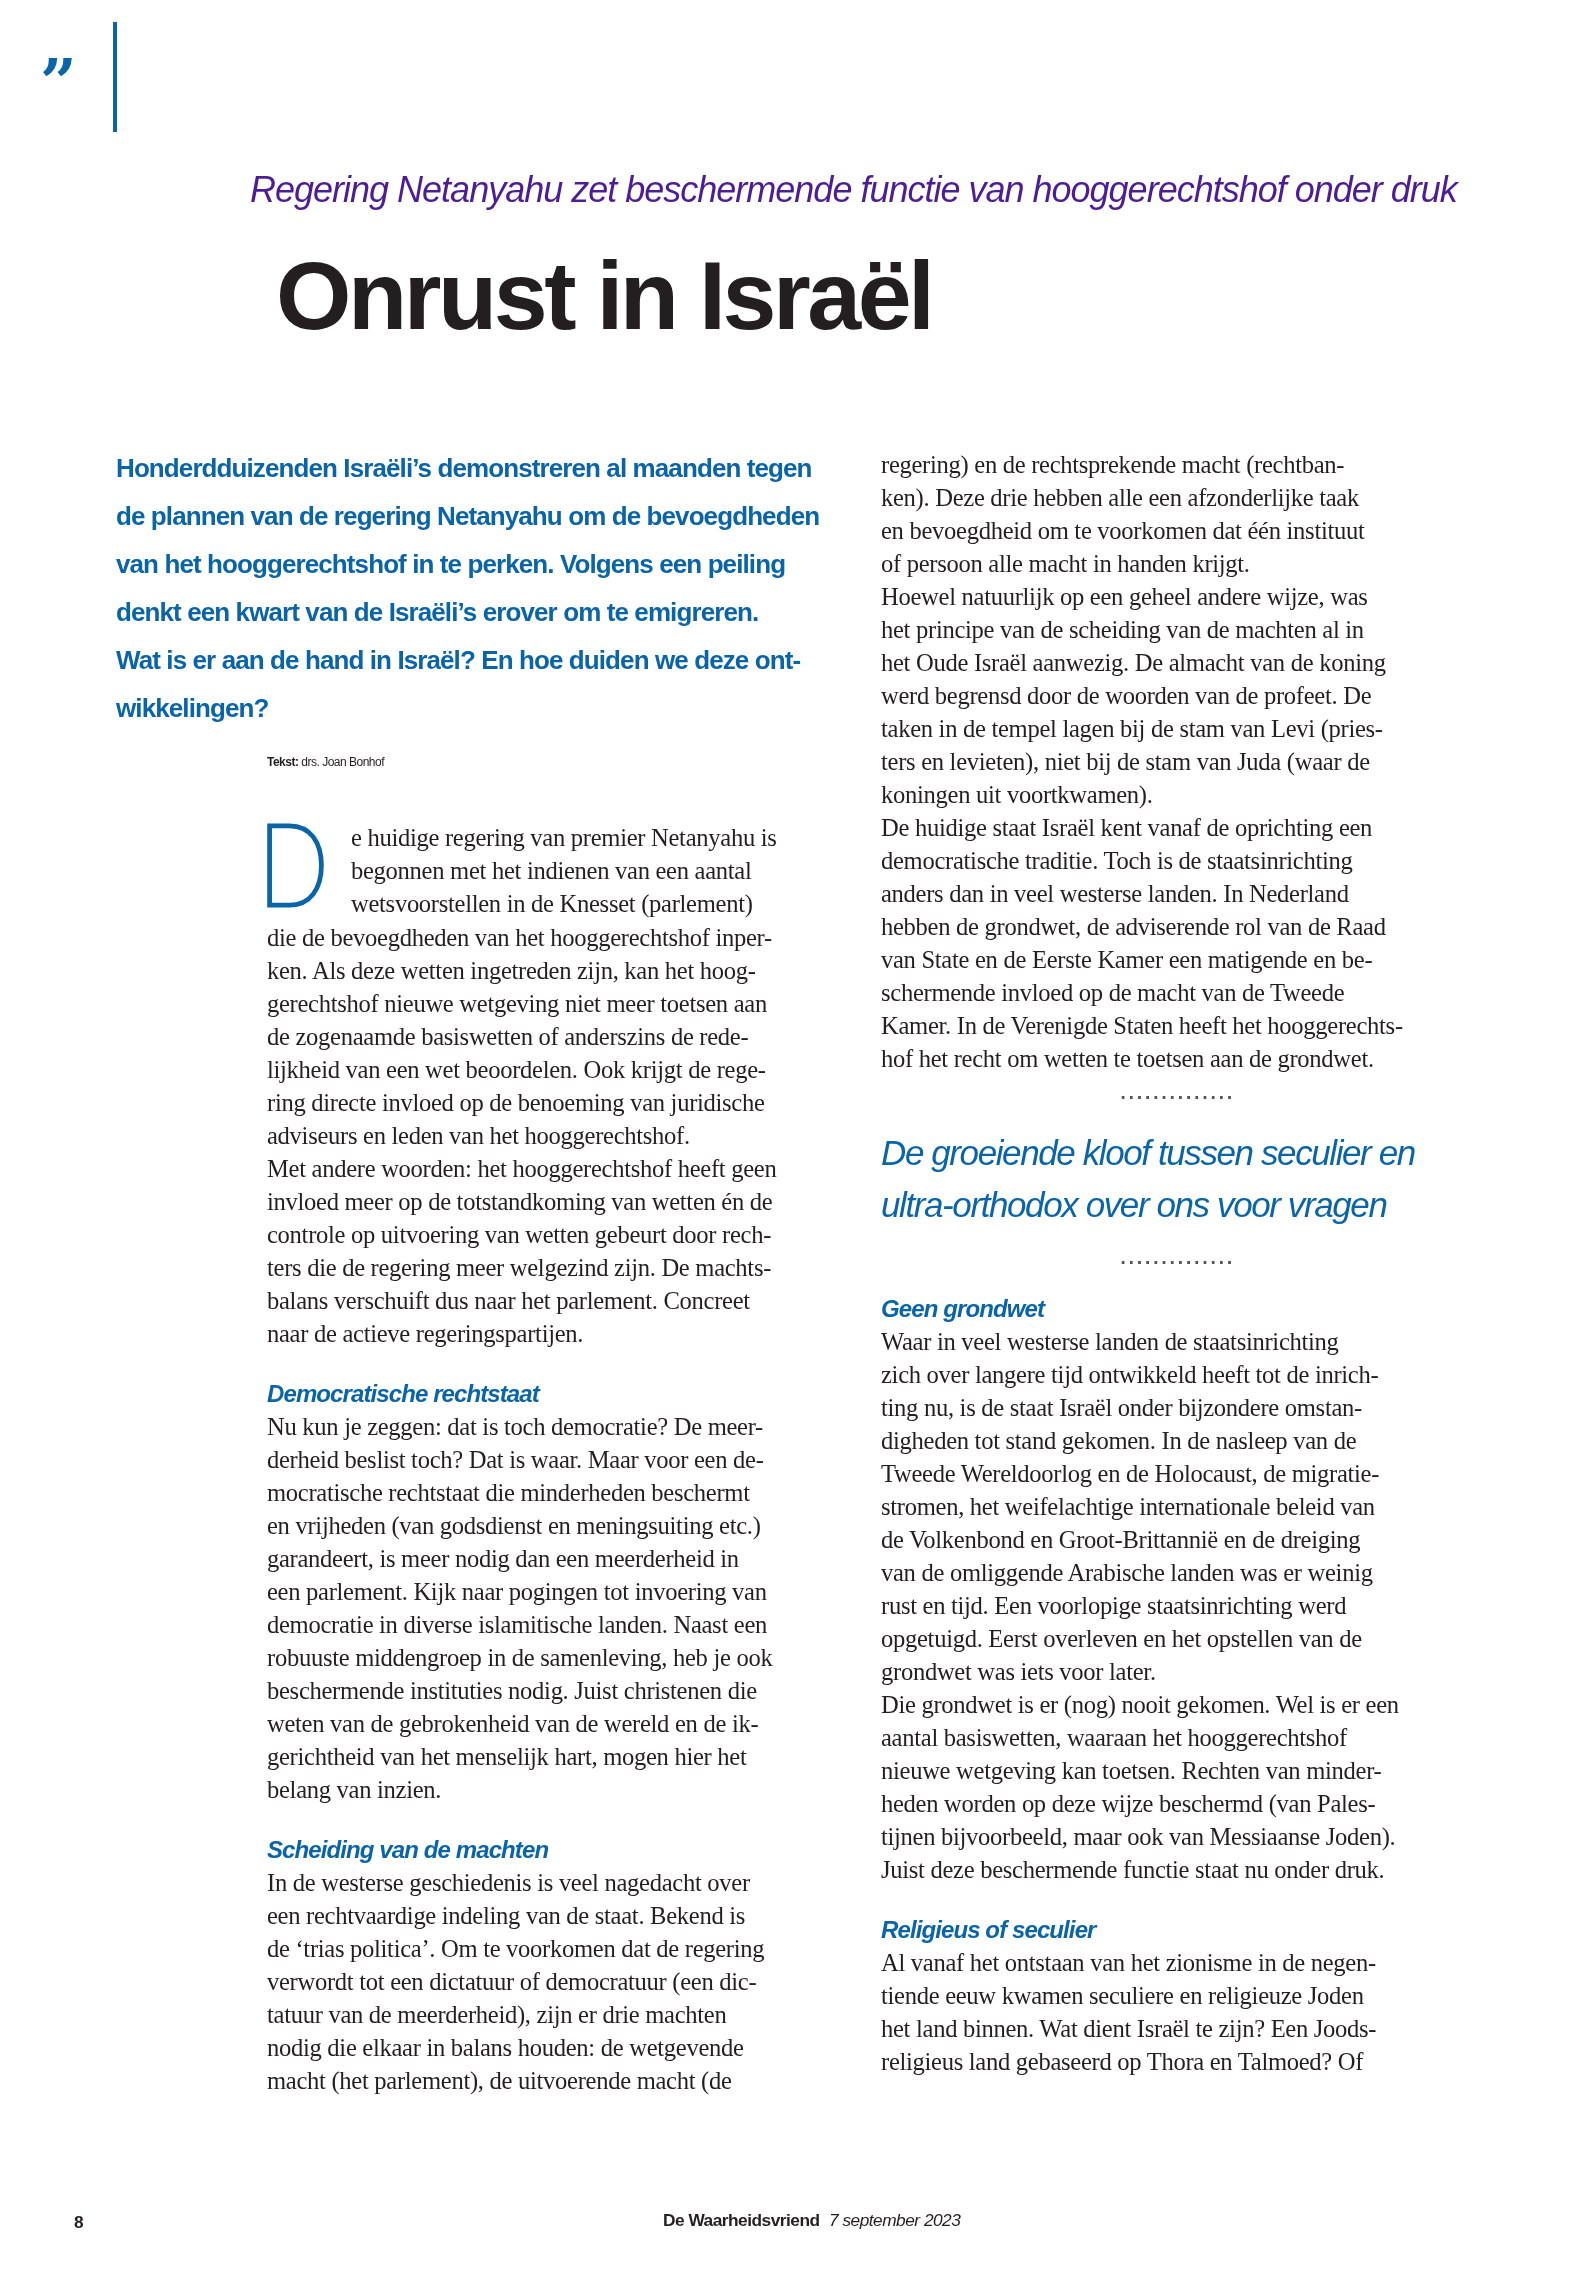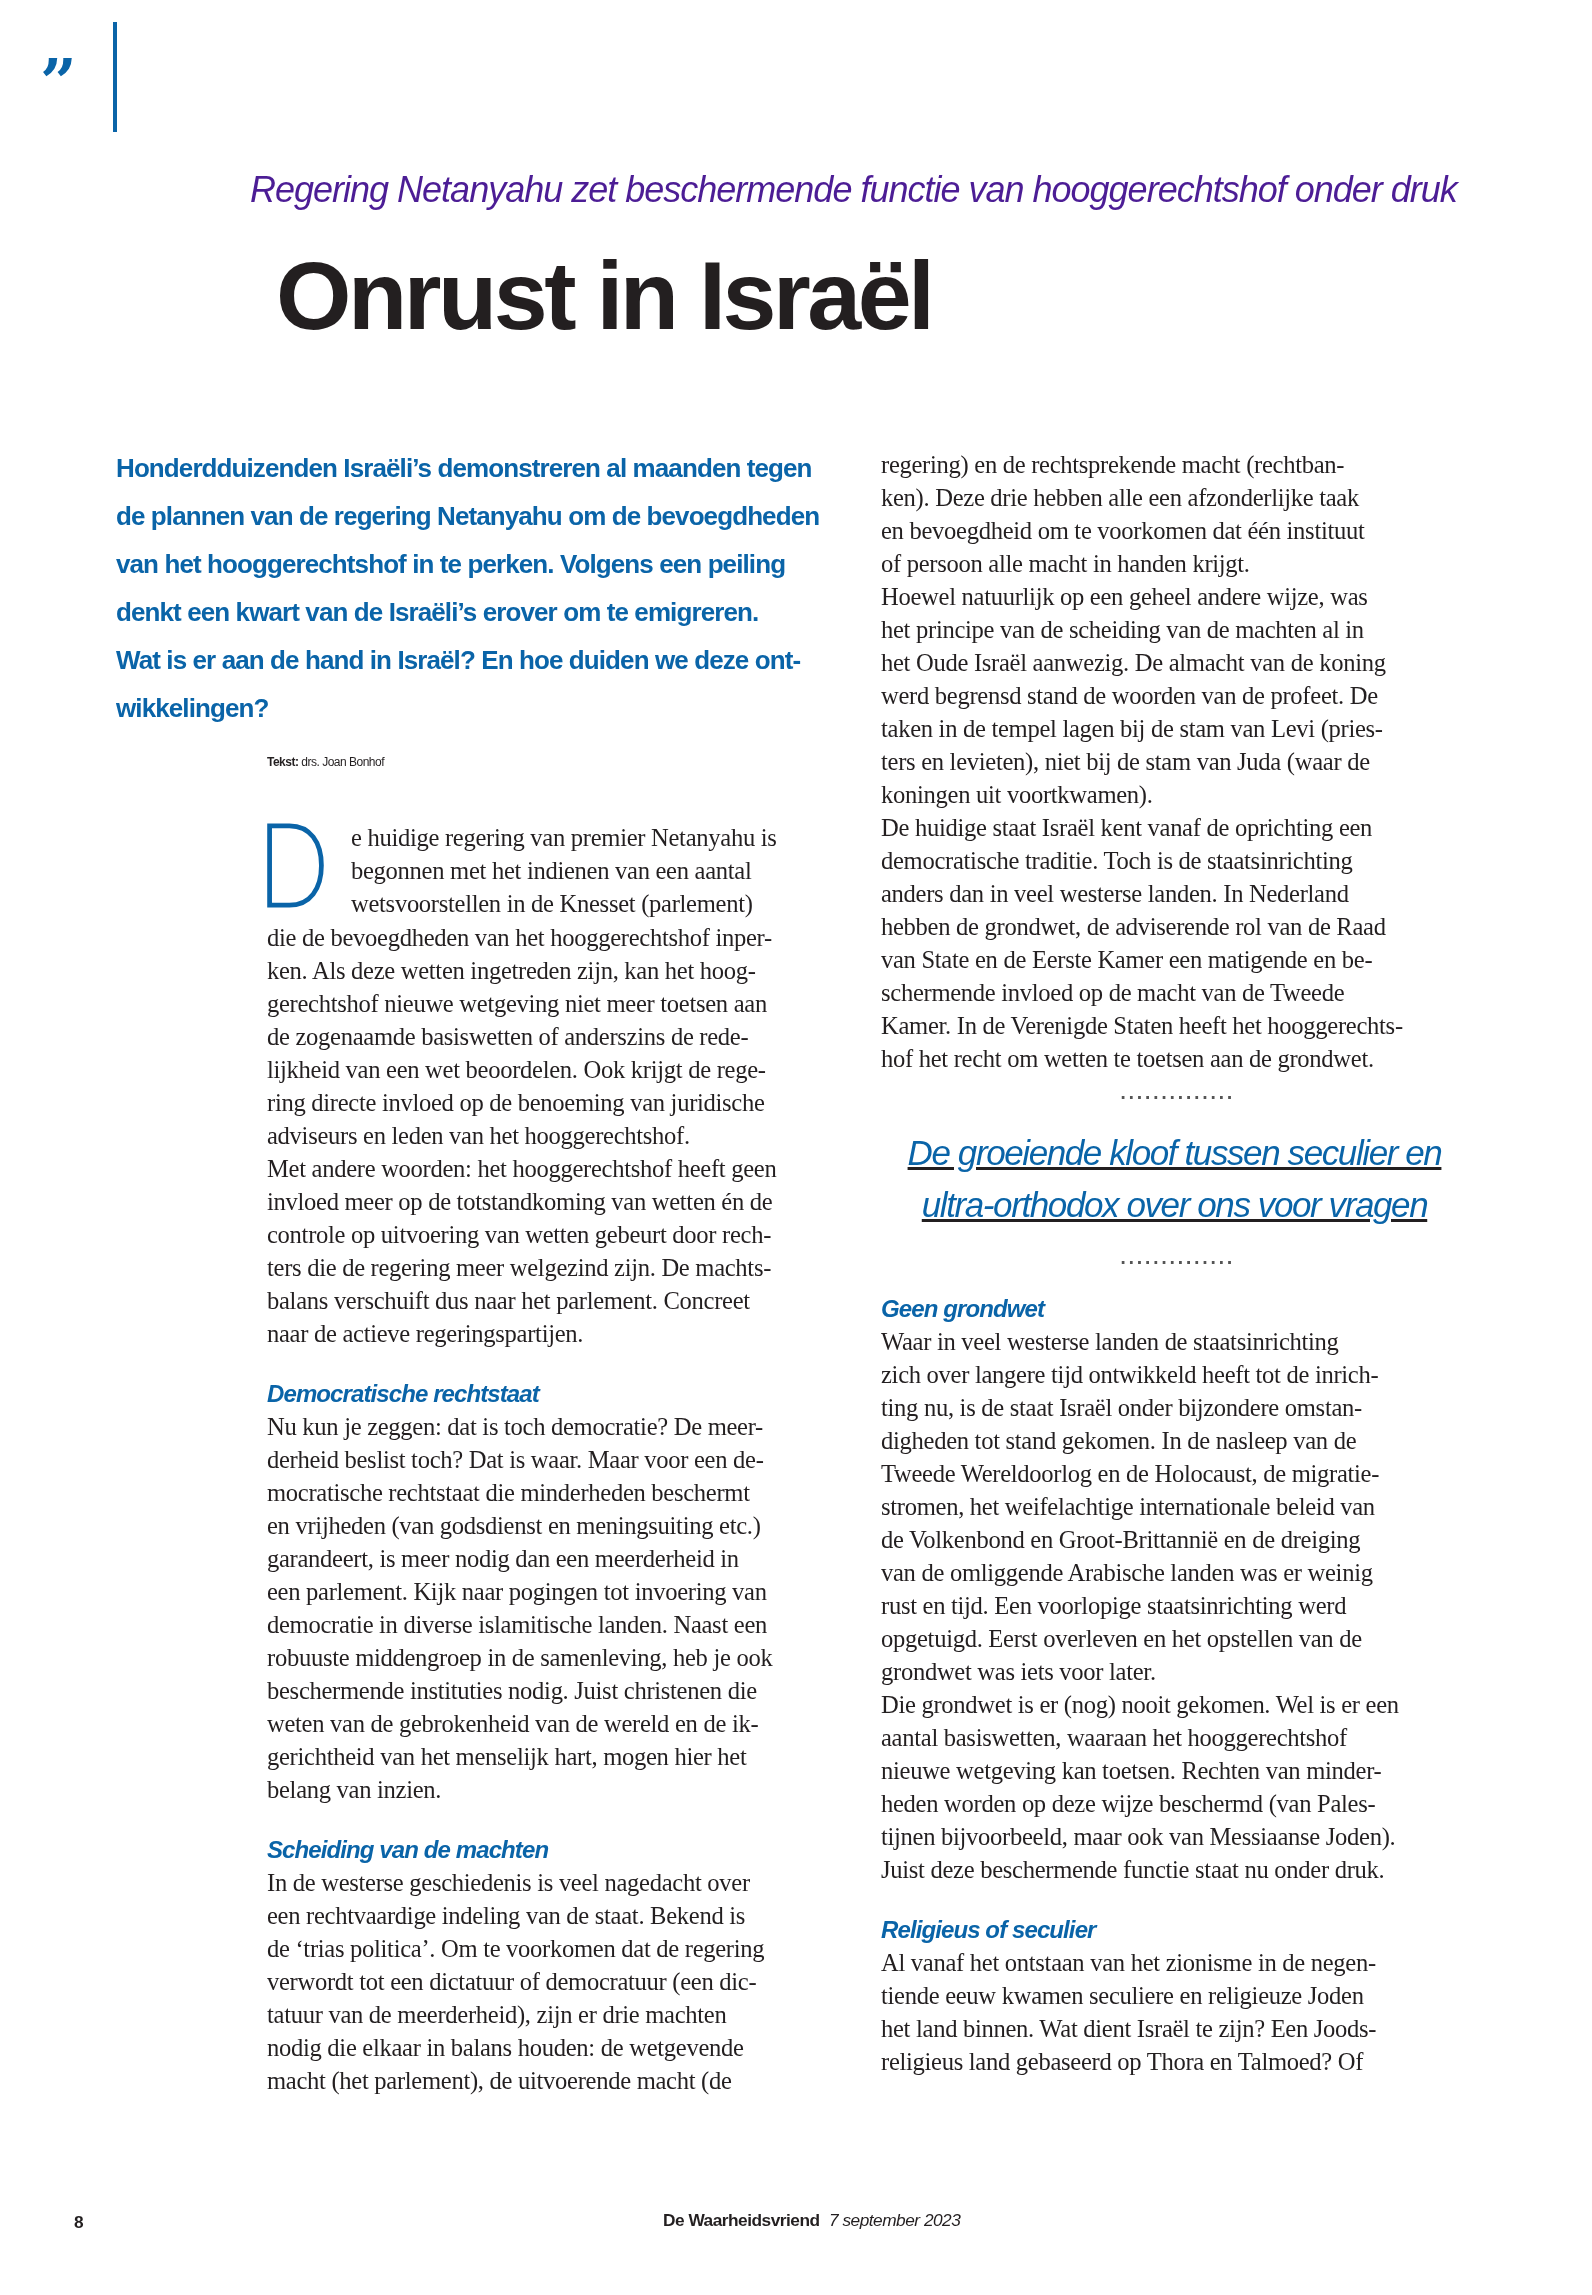--- a/index.html
+++ b/index.html
@@ -26,21 +26,21 @@
   .col-left { left: 267px; top: 821px; width: 587px; }
   .col-right { left: 881px; top: 448px; width: 587px; }
   .ln { display: block; white-space: nowrap; }
 
   .dropcap-wrap { position: relative; height: 100px; }
   .dropcap { position: absolute; left: 0; top: 1.7px; width: 57px; height: 85px; }
   .dropcap-wrap .ln { padding-left: 84px; }
 
   .subhead { display: block; margin-top: 27px; color: #0a64a8; font-family: "Liberation Sans", sans-serif; font-style: italic; font-weight: bold; font-size: 24px; letter-spacing: -0.9px; line-height: 33px; white-space: nowrap; }
 
-  .pullquote { position: relative; margin: 19px 0 26px 0; text-align: center; width: 587px; text-decoration: underline; }
+  .pullquote { position: relative; margin: 19px 0 26px 0; text-align: left; width: 587px; }
   .dots { display: block; height: 7px; margin: 0 auto; width: 112px;
     background-image: radial-gradient(circle, #555 1.4px, transparent 1.7px); background-size: 8.2px 7px; background-repeat: repeat-x; }
   .pq-text { display: block; margin: 26px 0 28px 0; color: #0a64a8; font-family: "Liberation Sans", sans-serif; font-style: italic; font-size: 35px; line-height: 52px; letter-spacing: -1.4px; }
   .pq-text .ln { white-space: nowrap; }
 
   .footer-page { position: absolute; left: 74px; top: 2212px; font-family: "Liberation Sans", sans-serif; font-weight: bold; font-size: 17.3px; }
   .footer-pub { position: absolute; left: 663px; top: 2210px; font-family: "Liberation Sans", sans-serif; font-size: 17.3px; white-space: nowrap; letter-spacing: -0.5px; }
   .footer-pub .name { font-weight: bold; }
   .footer-pub .date { font-style: italic; margin-left: 5.2px; }
 </style>
@@ -124,21 +124,21 @@
 
   <div class="col col-right">
     <div>
       <span class="ln">regering) en de rechtsprekende macht (rechtban-</span>
       <span class="ln">ken). Deze drie hebben alle een afzonderlijke taak</span>
       <span class="ln">en bevoegdheid om te voorkomen dat één instituut</span>
       <span class="ln">of persoon alle macht in handen krijgt.</span>
       <span class="ln">Hoewel natuurlijk op een geheel andere wijze, was</span>
       <span class="ln">het principe van de scheiding van de machten al in</span>
       <span class="ln">het Oude Israël aanwezig. De almacht van de koning</span>
-      <span class="ln">werd begrensd stand de woorden van de profeet. De</span>
+      <span class="ln">werd begrensd door de woorden van de profeet. De</span>
       <span class="ln">taken in de tempel lagen bij de stam van Levi (pries-</span>
       <span class="ln">ters en levieten), niet bij de stam van Juda (waar de</span>
       <span class="ln">koningen uit voortkwamen).</span>
       <span class="ln">De huidige staat Israël kent vanaf de oprichting een</span>
       <span class="ln">democratische traditie. Toch is de staatsinrichting</span>
       <span class="ln">anders dan in veel westerse landen. In Nederland</span>
       <span class="ln">hebben de grondwet, de adviserende rol van de Raad</span>
       <span class="ln">van State en de Eerste Kamer een matigende en be-</span>
       <span class="ln">schermende invloed op de macht van de Tweede</span>
       <span class="ln">Kamer. In de Verenigde Staten heeft het hooggerechts-</span>

